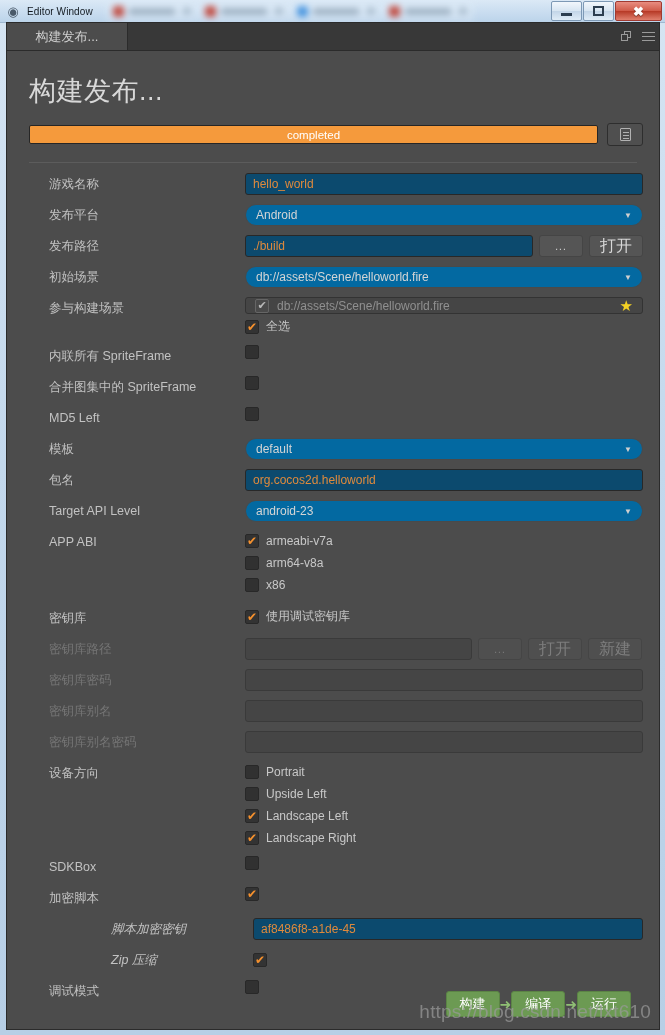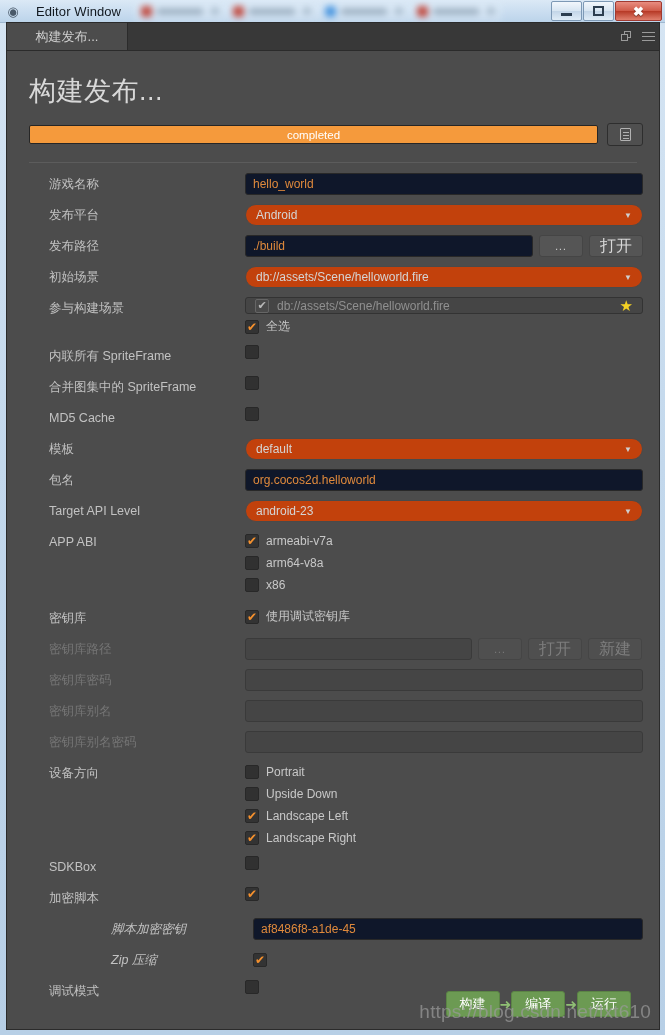--- a/index.html
+++ b/index.html
@@ -23,21 +23,21 @@
     display:flex;align-items:center;
     background:linear-gradient(180deg,#dbe9f6 0%,#c8dcef 60%,#bcd4ea 100%);
     border-bottom:1px solid #9fb8d0;
   }
   .app-mark{
     width:18px;height:18px;margin-left:4px;display:flex;
     align-items:center;justify-content:center;
     color:#4a5a6a;font-size:13px;
   }
   #app-title{
-    font-size:13px;color:#11181f;margin-left:14px;white-space:nowrap;
+    font-size:10px;color:#11181f;margin-left:5px;white-space:nowrap;
     letter-spacing:.1px;
   }
   .ghost-tabs{display:flex;align-items:center;margin-left:14px;gap:2px;filter:blur(3.1px);opacity:.85;}
   .ghost-tab{
     display:flex;align-items:center;gap:5px;
     height:19px;padding:0 6px;
     background:linear-gradient(180deg,#dfecf8,#cfe0f1);
     border-radius:3px 3px 0 0;
   }
   .ghost-fav{width:11px;height:11px;border-radius:2px;}
@@ -130,27 +130,27 @@
   .row{display:flex;align-items:flex-start;margin-bottom:9px;}
   .lbl{
     width:222px;min-width:222px;padding-left:26px;box-sizing:border-box;
     font-size:12.5px;color:#c2c2c2;line-height:22px;
   }
   .lbl.sub{padding-left:16px;width:150px;min-width:150px;font-style:italic;}
   .lbl.dim{color:#757575;}
   .ctl{flex:1;display:flex;align-items:center;gap:6px;}
 
   .field{
-    height:22px;background:#0f172a;border:1px solid #282828;border-radius:3px;
+    height:22px;background:#0c4a6e;border:1px solid #282828;border-radius:3px;
     display:flex;align-items:center;padding:0 7px;box-sizing:border-box;
     font-size:12px;color:#E08A3C;flex:1;
   }
   .field.blank{background:#454545;border-color:#3a3a3a;}
   .select{
-    height:22px;background:#c2410c;border:1px solid #4a4a4a;border-radius:11px;
+    height:22px;background:#0369a1;border:1px solid #4a4a4a;border-radius:11px;
     display:flex;align-items:center;justify-content:space-between;
     padding:0 10px;box-sizing:border-box;font-size:12px;color:#d5d5d5;flex:1;
   }
   .caret{font-size:8px;color:#cfcfcf;}
   .btn{
     height:22px;min-width:44px;padding:0 10px;background:#555;border:1px solid #454545;
     border-radius:3px;display:flex;align-items:center;justify-content:center;
     font-size:16px;color:#d8d8d8;box-sizing:border-box;
   }
   .btn.dim{color:#7d7d7d;background:#4f4f4f;border-color:#454545;}
@@ -341,21 +341,21 @@
       </div>
 
       <div class="row">
         <div class="lbl">合并图集中的 SpriteFrame</div>
         <div class="ctl">
           <span class="cb off"></span>
         </div>
       </div>
 
       <div class="row">
-        <div class="lbl">MD5 Cache</div>
+        <div class="lbl">MD5 Left</div>
         <div class="ctl">
           <span class="cb off"></span>
         </div>
       </div>
 
       <div class="row">
         <div class="lbl">模板</div>
         <div class="ctl">
           <div class="select">
             <span>default</span>
@@ -442,21 +442,21 @@
 
       <div class="row" style="margin-top:5px;">
         <div class="lbl">设备方向</div>
         <div class="stack">
           <div class="cbrow">
             <span class="cb off"></span>
             <span class="cbtxt">Portrait</span>
           </div>
           <div class="cbrow">
             <span class="cb off"></span>
-            <span class="cbtxt">Upside Down</span>
+            <span class="cbtxt">Upside Left</span>
           </div>
           <div class="cbrow">
             <span class="cb on"></span>
             <span class="cbtxt">Landscape Left</span>
           </div>
           <div class="cbrow">
             <span class="cb on"></span>
             <span class="cbtxt">Landscape Right</span>
           </div>
         </div>

